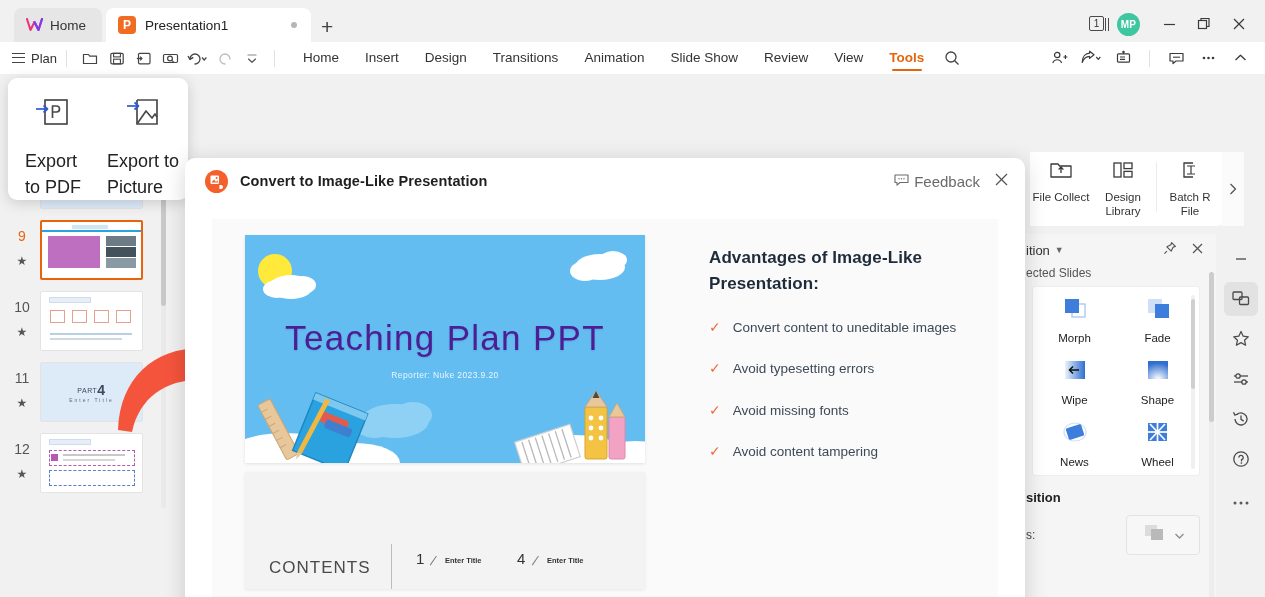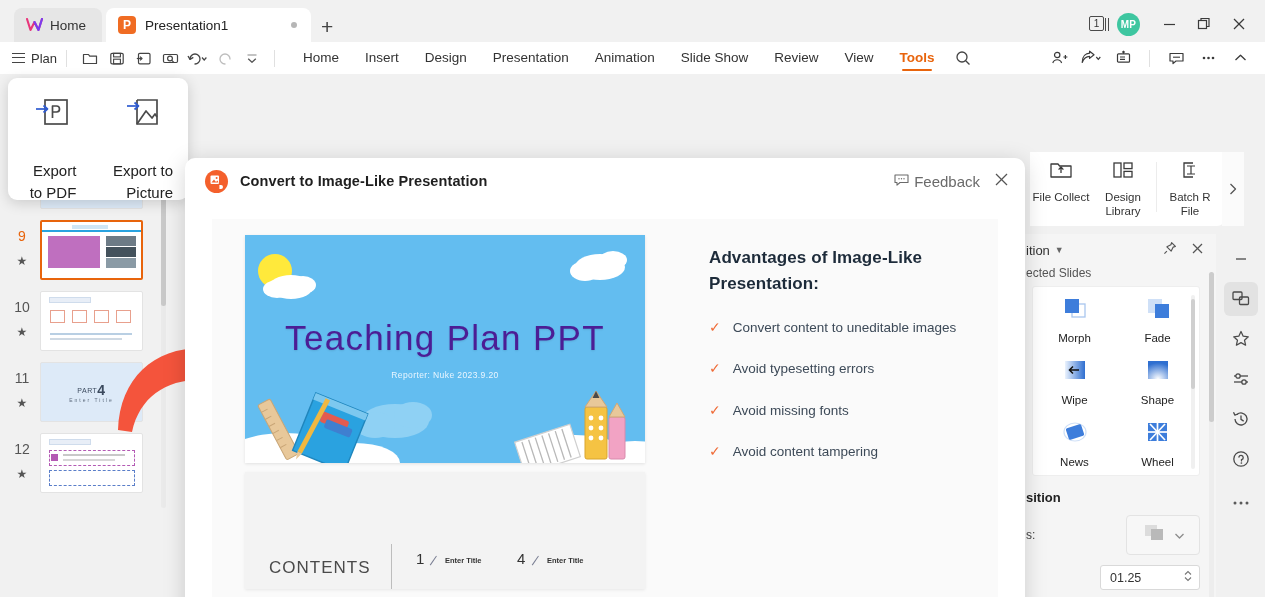--- a/index.html
+++ b/index.html
@@ -112,21 +112,21 @@
   #thumb-scroll .track { width:5px; height:100%; background:#eaeaea; border-radius:3px;}
   #thumb-scroll .knob { position:absolute; top:78px; width:5px; height:140px; background:#c9c9c9; border-radius:3px;}
 
   
   #export-flyout {
     position:absolute; left:8px; top:78px; width:180px; height:122px;
     background:#fff; border-radius: 9px; box-shadow: 0 3px 14px rgba(0,0,0,.16);
     display:flex; z-index: 40;
   }
   .exp-item { width:50%; display:flex; flex-direction:column; align-items:center; padding-top:16px; }
-  .exp-label { font-size: 15px; color:#222; text-align:right; line-height: 1.45; margin-top: 26px; }
+  .exp-label { font-size: 18px; color:#222; text-align:left; line-height: 1.45; margin-top: 14px; }
 
   
   #red-arrow { position:absolute; left:110px; top:232px; width:160px; height:130px; z-index:45; pointer-events:none; }
 
   
   #dialog {
     position:absolute; left:185px; top:84px; width:840px; height:513px;
     background:#fff; border-radius: 10px 10px 0 0; box-shadow: 0 4px 22px rgba(0,0,0,.17);
     z-index: 50; overflow:hidden;
   }
@@ -333,21 +333,21 @@
         <path d="M3.5 4 h9" stroke="#9a9a9a" stroke-width="1.2"></path>
         <path d="M4.2 7.8 L8 11.2 L11.8 7.8" fill="none" stroke="#555" stroke-width="1.3" stroke-linejoin="round"></path>
       </svg>
   </span>
   <span class="vsep"></span>
 
   <div class="ribbon-tabs">
     <span class="rtab">Home</span>
     <span class="rtab">Insert</span>
     <span class="rtab">Design</span>
-    <span class="rtab">Presentation</span>
+    <span class="rtab">Transitions</span>
     <span class="rtab">Animation</span>
     <span class="rtab">Slide Show</span>
     <span class="rtab">Review</span>
     <span class="rtab">View</span>
     <span class="rtab active">Tools</span>
     <span class="rbi">
       <svg width="16" height="16">
           <circle cx="7" cy="7" r="5" fill="none" stroke="#444" stroke-width="1.3"></circle>
           <line x1="10.7" y1="10.7" x2="14.5" y2="14.5" stroke="#444" stroke-width="1.3"></line>
         </svg>
@@ -653,31 +653,20 @@
           </svg>
         </span>
         <span>
           <svg width="11" height="8">
               <path d="M1.5 2 L5.5 6 L9.5 2" fill="none" stroke="#8c8c8c" stroke-width="1.3" stroke-linejoin="round"></path>
             </svg>
         </span>
       </span>
     </div>
 
-    <div class="rp-row">
-      <span class="rp-spin">
-        <span>01.25</span>
-        <span style="margin-left:auto">
-          <svg width="10" height="16">
-              <path d="M2 6.5 L5 3.5 L8 6.5" fill="none" stroke="#777" stroke-width="1.1"></path>
-              <path d="M2 9.5 L5 12.5 L8 9.5" fill="none" stroke="#777" stroke-width="1.1"></path>
-            </svg>
-        </span>
-      </span>
-    </div>
 
     <div id="rpanel-scroll">
       <div class="track"></div>
       <div class="knob"></div>
     </div>
   </div>
 
   <div id="rail">
     <div class="rail-btn">
       <svg width="16" height="16">

